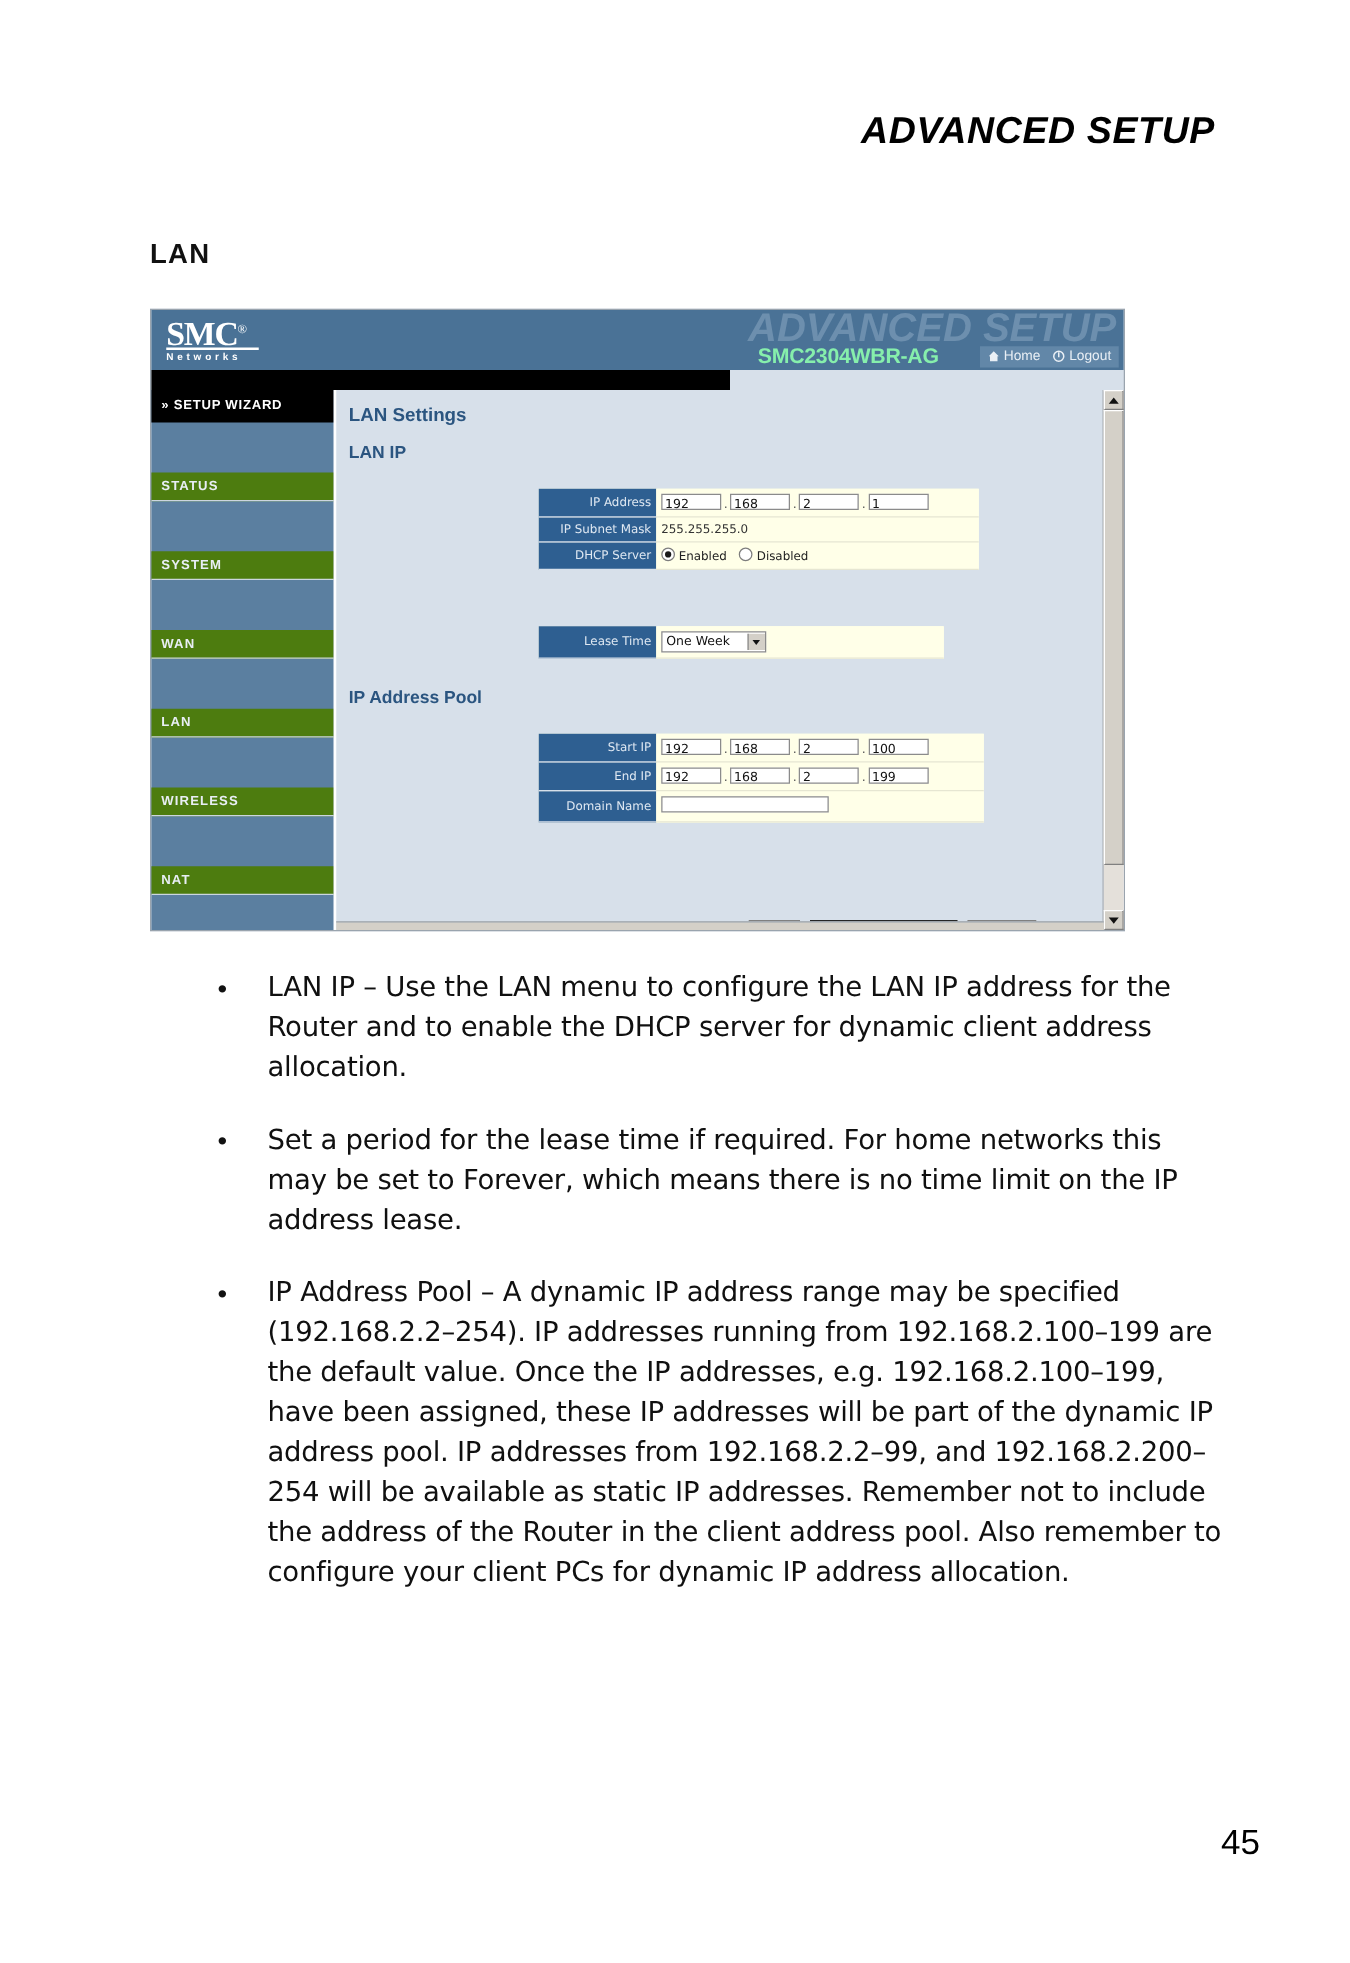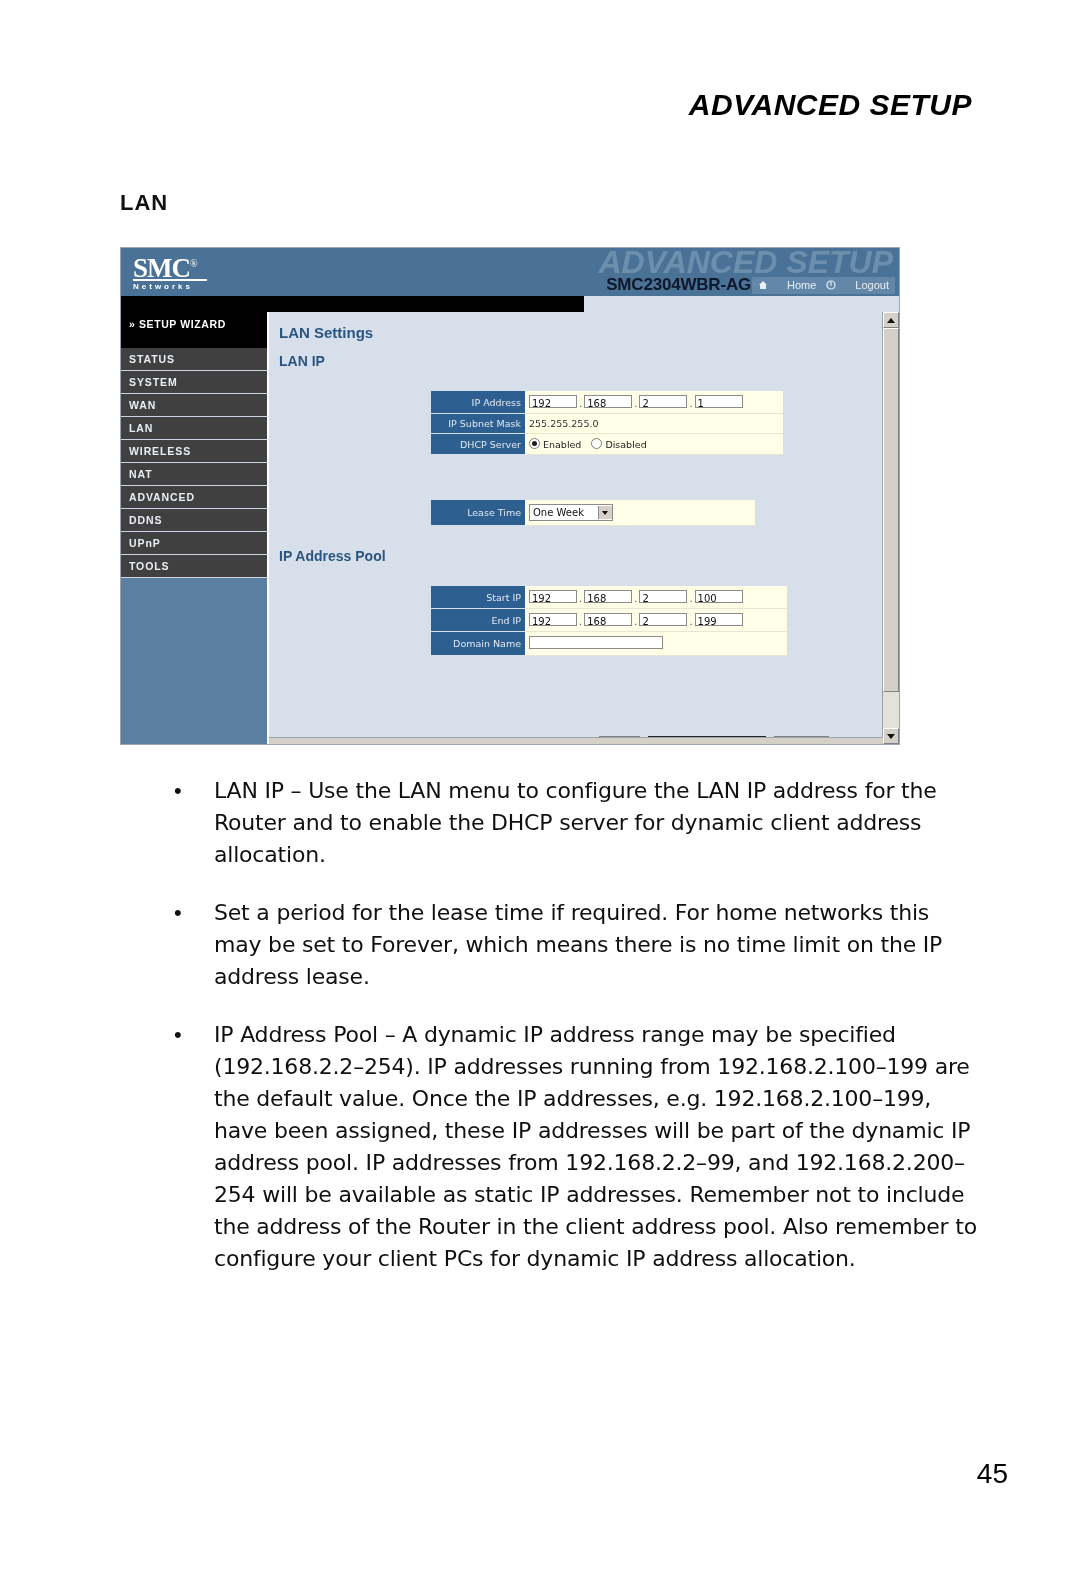--- a/index.html
+++ b/index.html
@@ -109,38 +109,38 @@
     width: 74px;
     margin-top: -2px;
   }
   .rs-model {
     position: absolute;
     right: 148px;
     bottom: 1px;
     font-family: "Liberation Sans", sans-serif;
     font-weight: bold;
     font-size: 17px;
-    color: #0f172a;
+    color: #86efac;
     letter-spacing: -0.2px;
     white-space: nowrap;
   }
   .rs-navbtns {
     position: absolute;
     right: 4px;
     bottom: 2px;
     display: flex;
     align-items: center;
     gap: 10px;
     background: #6287a8;
     padding: 2px 6px 3px 6px;
     font-family: "Liberation Sans", sans-serif;
     font-size: 11px;
     color: #e9eff5;
   }
-  .rs-navbtns .nb { display: flex; align-items: center; gap: 19px; }
+  .rs-navbtns .nb { display: flex; align-items: center; gap: 3px; }
   .rs-navbtns svg { display:block; }
 
   
   .rs-blackbar {
     position: absolute;
     top: 48px;
     left: 0;
     width: 463px;
     height: 16px;
     background: #000000;
@@ -155,32 +155,33 @@
     bottom: 0;
     background: #5b7fa0;
   }
   .rs-wizard {
     background: #000000;
     color: #ffffff;
     font-family: "Liberation Sans", sans-serif;
     font-weight: bold;
     font-size: 10.5px;
     letter-spacing: 0.6px;
-    padding: 6px 0 18px 8px;
+    padding: 6px 0 8px 8px;
     white-space: nowrap;
   }
   .rs-menu-item {
     color: #e8eef4;
     font-family: "Liberation Sans", sans-serif;
     font-weight: bold;
     font-size: 10.5px;
     letter-spacing: 0.9px;
     padding: 5px 0 5px 8px;
     border-bottom: 1px solid #ccd6e0;
-    background: #404040;
+    background: #4d7c0f;
+    margin-top: 40px;
   }
 
   
   .rs-content {
     position: absolute;
     top: 64px;
     left: 146px;
     right: 0;
     bottom: 0;
     background: #d7e0ea;

